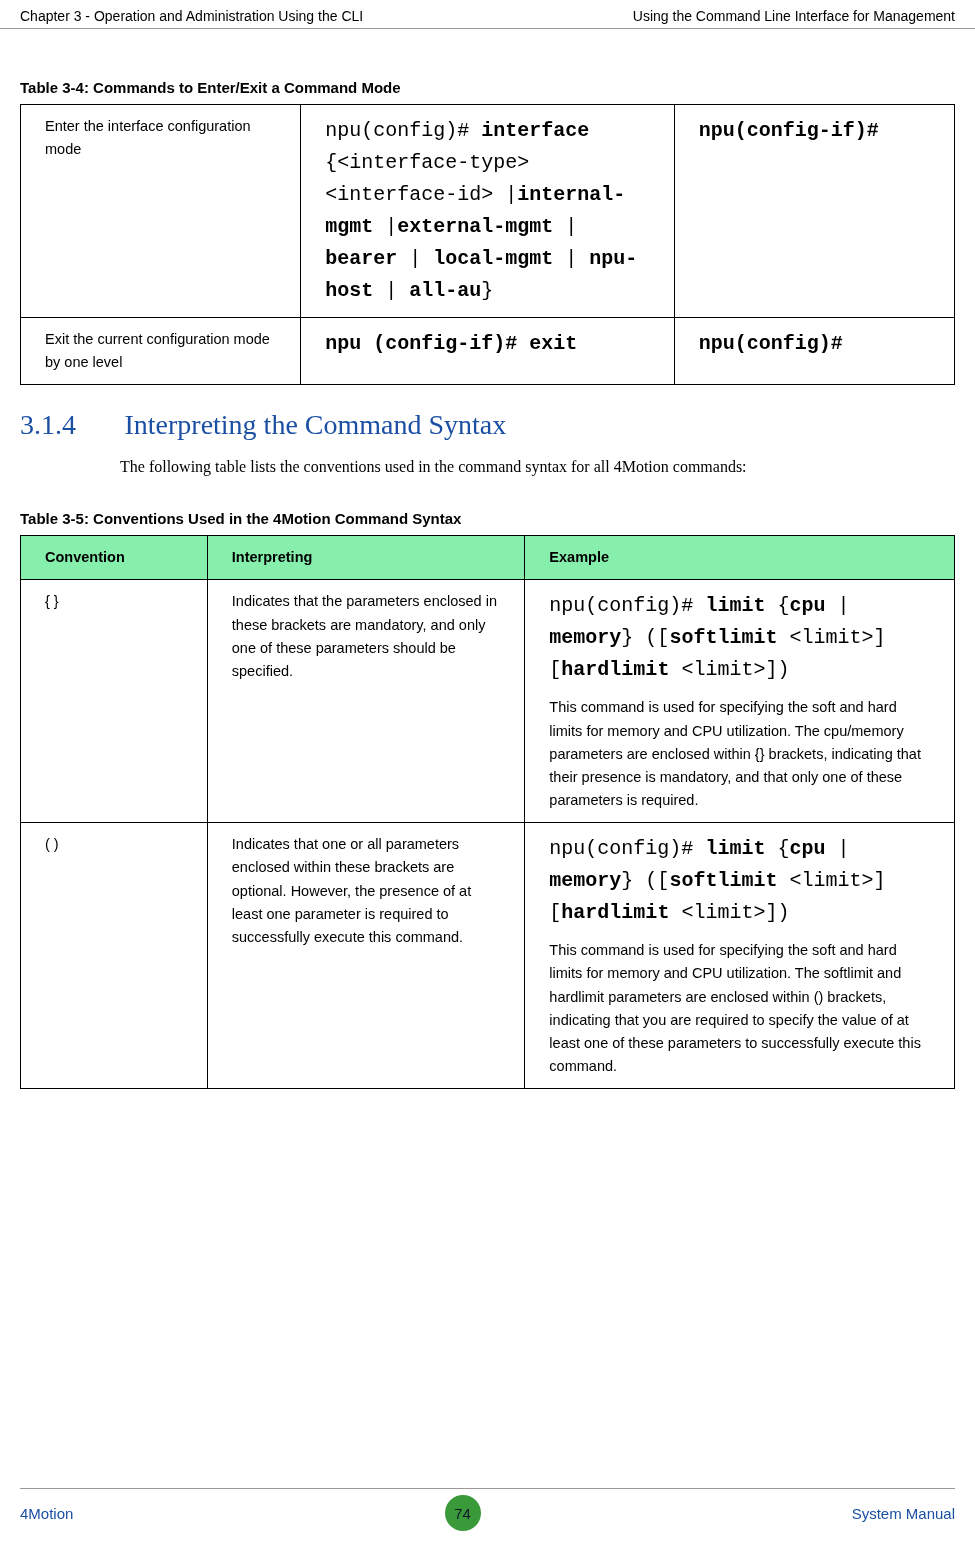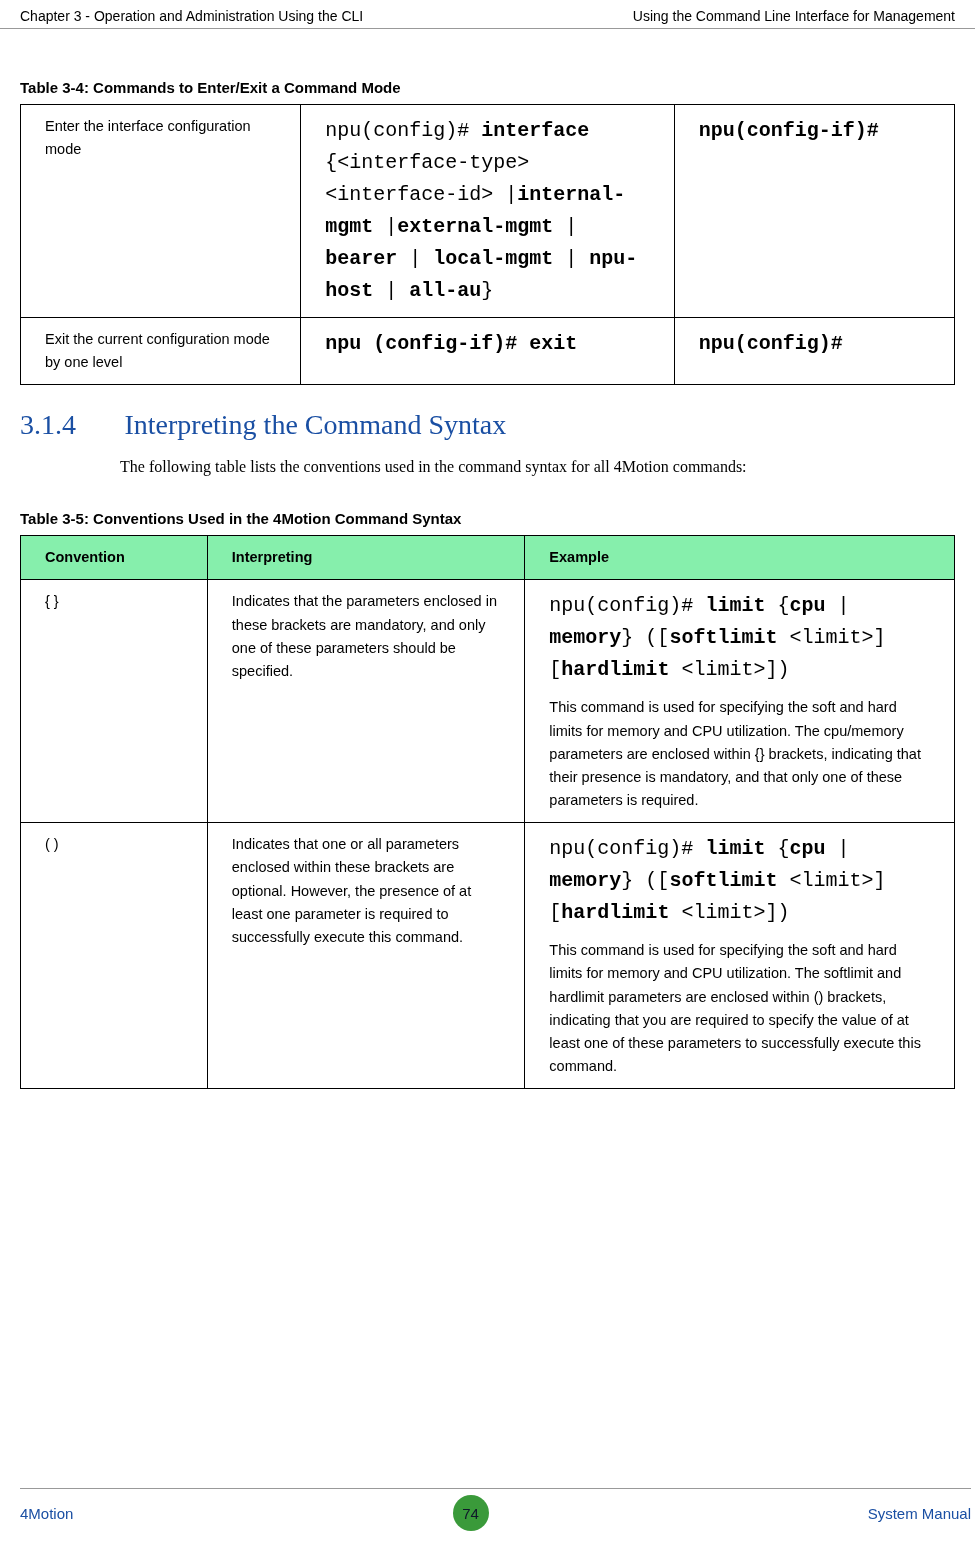--- a/index.html
+++ b/index.html
@@ -72,21 +72,21 @@
     font-family: "Palatino Linotype", Georgia, serif;
     font-size: 16px;
     line-height: 1.55;
     margin-left: 100px;
     margin-bottom: 12px;
   }
   .footer {
     position: absolute;
     bottom: 14px;
     left: 20px;
-    right: 4px;
+    right: 20px;
     border-top: 1px solid #999;
     padding-top: 6px;
     display: flex;
     align-items: center;
     justify-content: space-between;
     color: #1a4fa3;
     font-size: 15px;
   }
   .page-badge {
     background: #3a9a3a;

